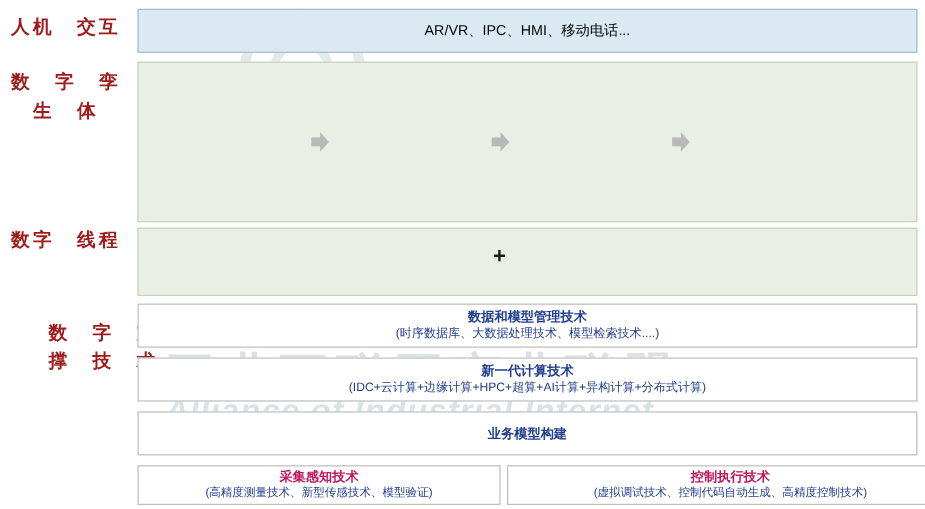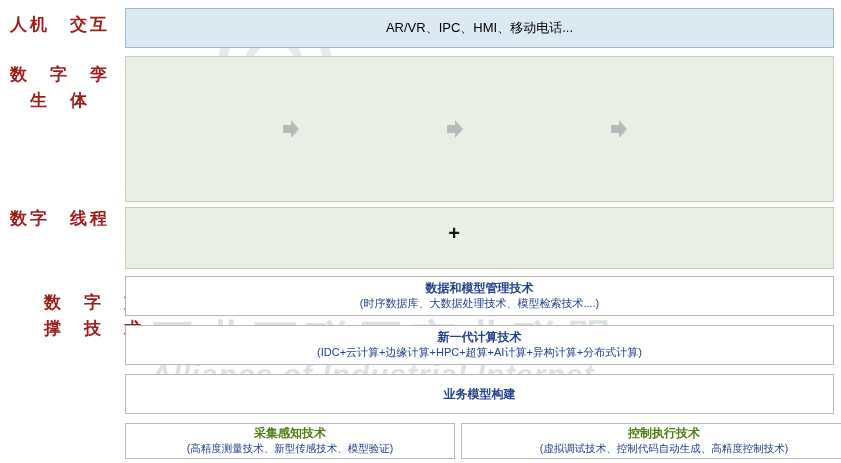--- a/index.html
+++ b/index.html
@@ -256,21 +256,21 @@
     background: #ffffff;
     border: 1px solid #b7b7b7;
     box-sizing: border-box;
     display: flex;
     flex-direction: column;
     align-items: center;
     justify-content: center;
   }
   .bottom-box.bb0 { left: 125px; width: 330px; }
   .bottom-box.bb1 { left: 461px; width: 406px; }
-  .bottom-box .st { font-weight: bold; font-size: 12px; color: #4d7c0f; line-height: 15px; }
+  .bottom-box .st { font-weight: bold; font-size: 12px; color: #be185d; line-height: 15px; }
   .bottom-box .ss { font-size: 10.5px; color: #23408e; line-height: 15px; }
 </style>
 </head>
 <body>
 
 <div id="root">
 
   <div class="watermark">
     <div class="wm-ring"></div>
     <div class="wm-text wm-cn">工业互联网产业联盟</div>

